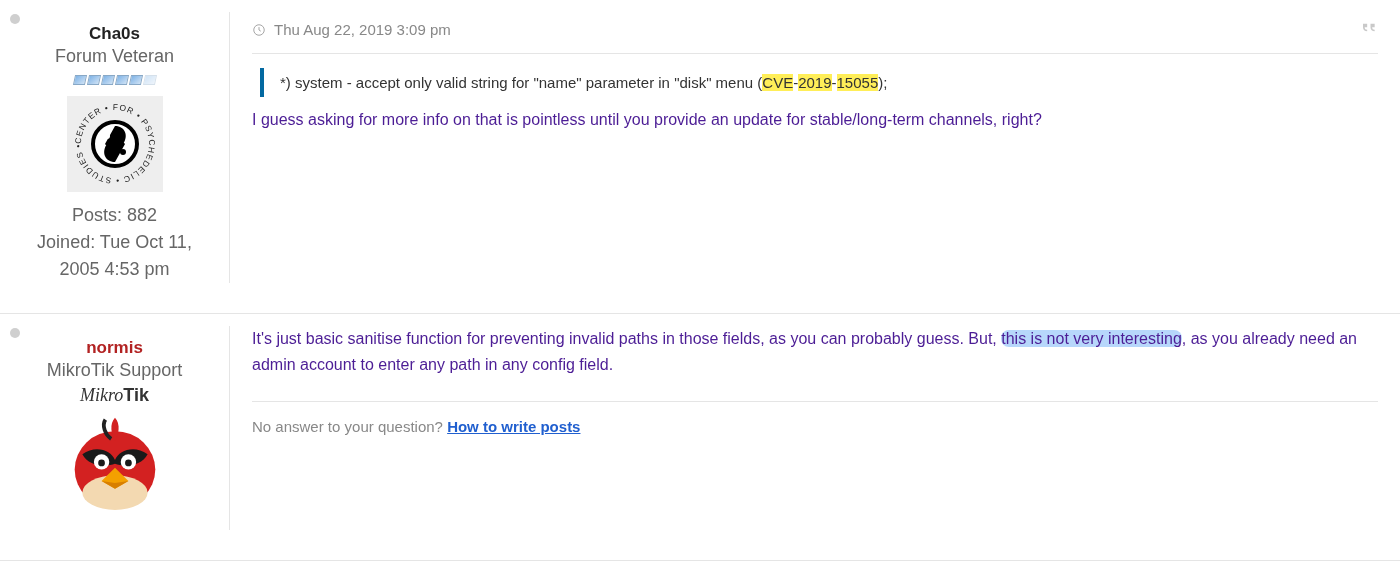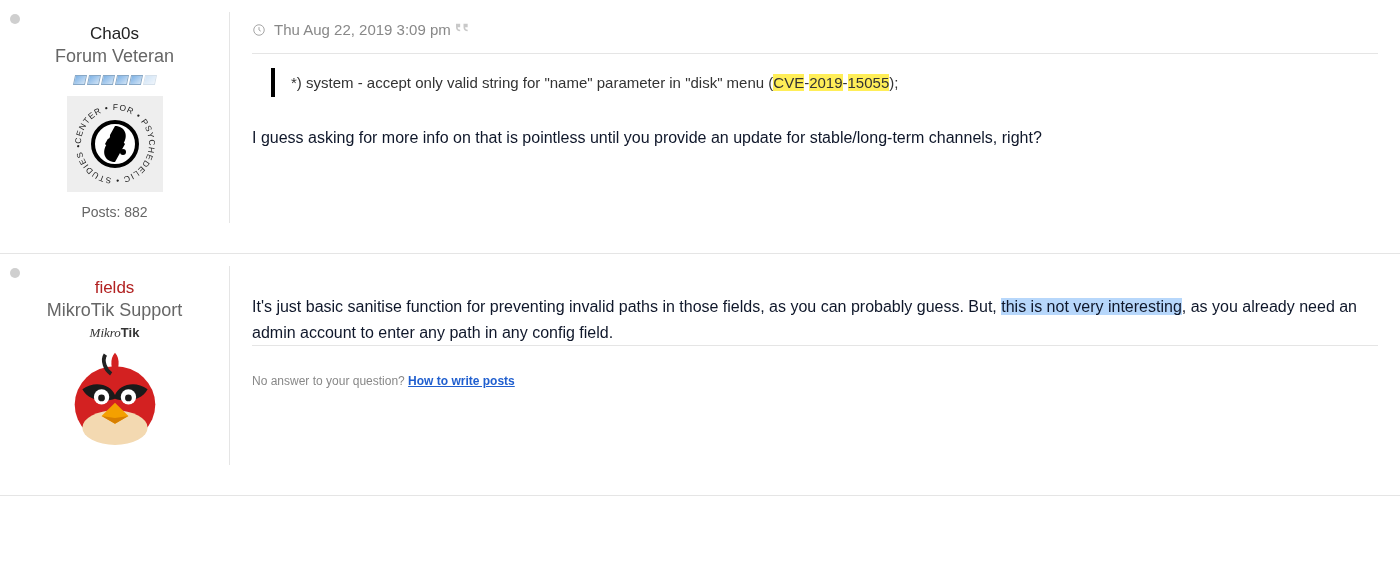--- a/index.html
+++ b/index.html
@@ -22,80 +22,81 @@
     position: absolute;
     left: 10px; top: 14px;
   }
   .user-panel {
     width: 230px;
     text-align: center;
     border-right: 1px solid #e5e5e5;
     padding: 10px 18px 0 18px;
     flex-shrink: 0;
   }
-  .username { font-weight: 400; font-size: 17px; color: #222; margin-top: 2px; }
+  .username { font-weight: 700; font-size: 17px; color: #222; margin-top: 2px; }
   .username.staff { color: #b22222; }
   .rank { color: #666; font-size: 18px; margin-top: 2px; }
   .rank-pips { margin-top: 4px; }
   .pip {
     display: inline-block; width: 12px; height: 10px;
     background: linear-gradient(135deg,#7fb3e6,#cfe2f5);
     margin: 0 1px;
     transform: skewX(-12deg);
     border: 1px solid #88a8c6;
   }
   .pip.faded { opacity: .35; }
   .avatar-box {
     width: 96px; height: 96px;
     margin: 8px auto 10px auto;
     background: #eee;
     display: flex; align-items: center; justify-content: center;
   }
-  .user-meta { color: #666; font-size: 14px; line-height: 1.5; }
+  .user-meta { color: #666; font-size: 18px; line-height: 1.5; }
   .user-meta .lbl { color: #666; }
   .brand-logo {
     font-family: Georgia, serif;
     font-style: italic;
     font-weight: 400;
     color: #333;
-    font-size: 13px;
+    font-size: 18px;
     margin-top: 4px;
   }
   .brand-logo b { font-weight: 900; font-style: normal; font-family: Arial, sans-serif; }
   .post-body {
     flex: 1;
     padding: 0 22px 0 22px;
     position: relative;
   }
   .post-header {
     display: flex;
     align-items: center;
-    justify-content: flex-start;
+    justify-content: space-between;
     color: #888;
     padding: 6px 0 12px 0;
     border-bottom: 1px solid #e5e5e5;
     margin-bottom: 14px;
   }
   .post-date { display: flex; align-items: center; gap: 8px; font-size: 15px; }
   .clock-icon { width: 14px; height: 14px; stroke: #999; fill: none; stroke-width: 1.5; }
   .quote-icon svg { width: 20px; height: 20px; fill: #c9c9c9; }
   blockquote.bbq {
-    border-left: 4px solid #000000;
+    border-left: 4px solid #0369a1;
     padding: 6px 0 6px 16px;
-    margin: 4px 0 10px 19px;
+    margin: 4px 0 10px 8px;
     color: #333;
   }
   .hl { background: #ffee58; }
-  .sel { background: #b7d7fb; }
-  .content-text { font-size: 16px; line-height: 1.6; color: #0f172a; margin-top: 28px; }
+  .sel { background: #b7d7fb; border-radius: 8px; }
+  .content-text { font-size: 16px; line-height: 1.6; color: #4c1d95; }
   .signature {
+    margin-top: 24px;
     border-top: 1px solid #e5e5e5;
-    padding-top: 28px;
+    padding-top: 16px;
     color: #888;
-    font-size: 12px;
+    font-size: 15px;
   }
   .signature a { color: #205fcf; font-weight: 600; text-decoration: underline; }
   
   .avatar-psych {
     width: 100%; height: 100%;
     position: relative;
     background: #eee;
   }
   .avatar-psych .ring-text {
     font-size: 8.4px; fill: #222; letter-spacing: 1px;
@@ -124,20 +125,21 @@
         <circle cx="48" cy="48" r="40" fill="#eee"></circle>
         <text class="ring-text"><textPath href="#circP" startOffset="0%">CENTER • FOR • PSYCHEDELIC • STUDIES •</textPath></text>
         <circle cx="48" cy="48" r="22" fill="#fff" stroke="#000" stroke-width="4"></circle>
         <path d="M48,30 c10,0 14,10 8,18 c-4,6 -14,6 -18,0 M48,66 c-10,0 -14,-10 -8,-18 c4,-6 14,-6 18,0" fill="#000"></path>
         <circle cx="40" cy="40" r="3" fill="#fff"></circle>
         <circle cx="56" cy="56" r="3" fill="#000"></circle>
       </svg>
     </div>
     <div class="user-meta">
       <div><span class="lbl">Posts:</span> <span>882</span></div>
+      <div><span class="lbl">Joined:</span> <span>Tue Oct 11, 2005 4:53 pm</span></div>
     </div>
   </aside>
 
   <div class="post-body">
     <div class="post-header">
       <div class="post-date">
         <svg class="clock-icon" viewBox="0 0 24 24">
             <circle cx="12" cy="12" r="9"></circle>
             <path d="M12 7v5l3 2"></path>
           </svg>
@@ -154,21 +156,21 @@
       <span>*) system - accept only valid string for "name" parameter in "disk" menu (</span><span class="hl">CVE</span><span>-</span><span class="hl">2019</span><span>-</span><span class="hl">15055</span><span>);</span>
     </blockquote>
 
     <div class="content-text">I guess asking for more info on that is pointless until you provide an update for stable/long-term channels, right?</div>
   </div>
 </div>
 
 <div class="post">
   <span class="online-dot"></span>
   <aside class="user-panel">
-    <div class="username staff">fields</div>
+    <div class="username staff">normis</div>
     <div class="rank">MikroTik Support</div>
     <div class="brand-logo">
       <span>Mikro</span><b>Tik</b>
     </div>
     <div class="avatar-angry">
       <svg viewBox="0 0 100 110">
         <ellipse cx="50" cy="60" rx="42" ry="40" fill="#d32121"></ellipse>
         <ellipse cx="50" cy="84" rx="34" ry="18" fill="#f3d9b1"></ellipse>
         <path d="M50 6 C44 12 46 24 50 30 C54 24 56 12 50 6 Z" fill="#d32121"></path>
         <path d="M40 8 C36 14 40 24 46 28" stroke="#222" stroke-width="4" fill="none"></path>

